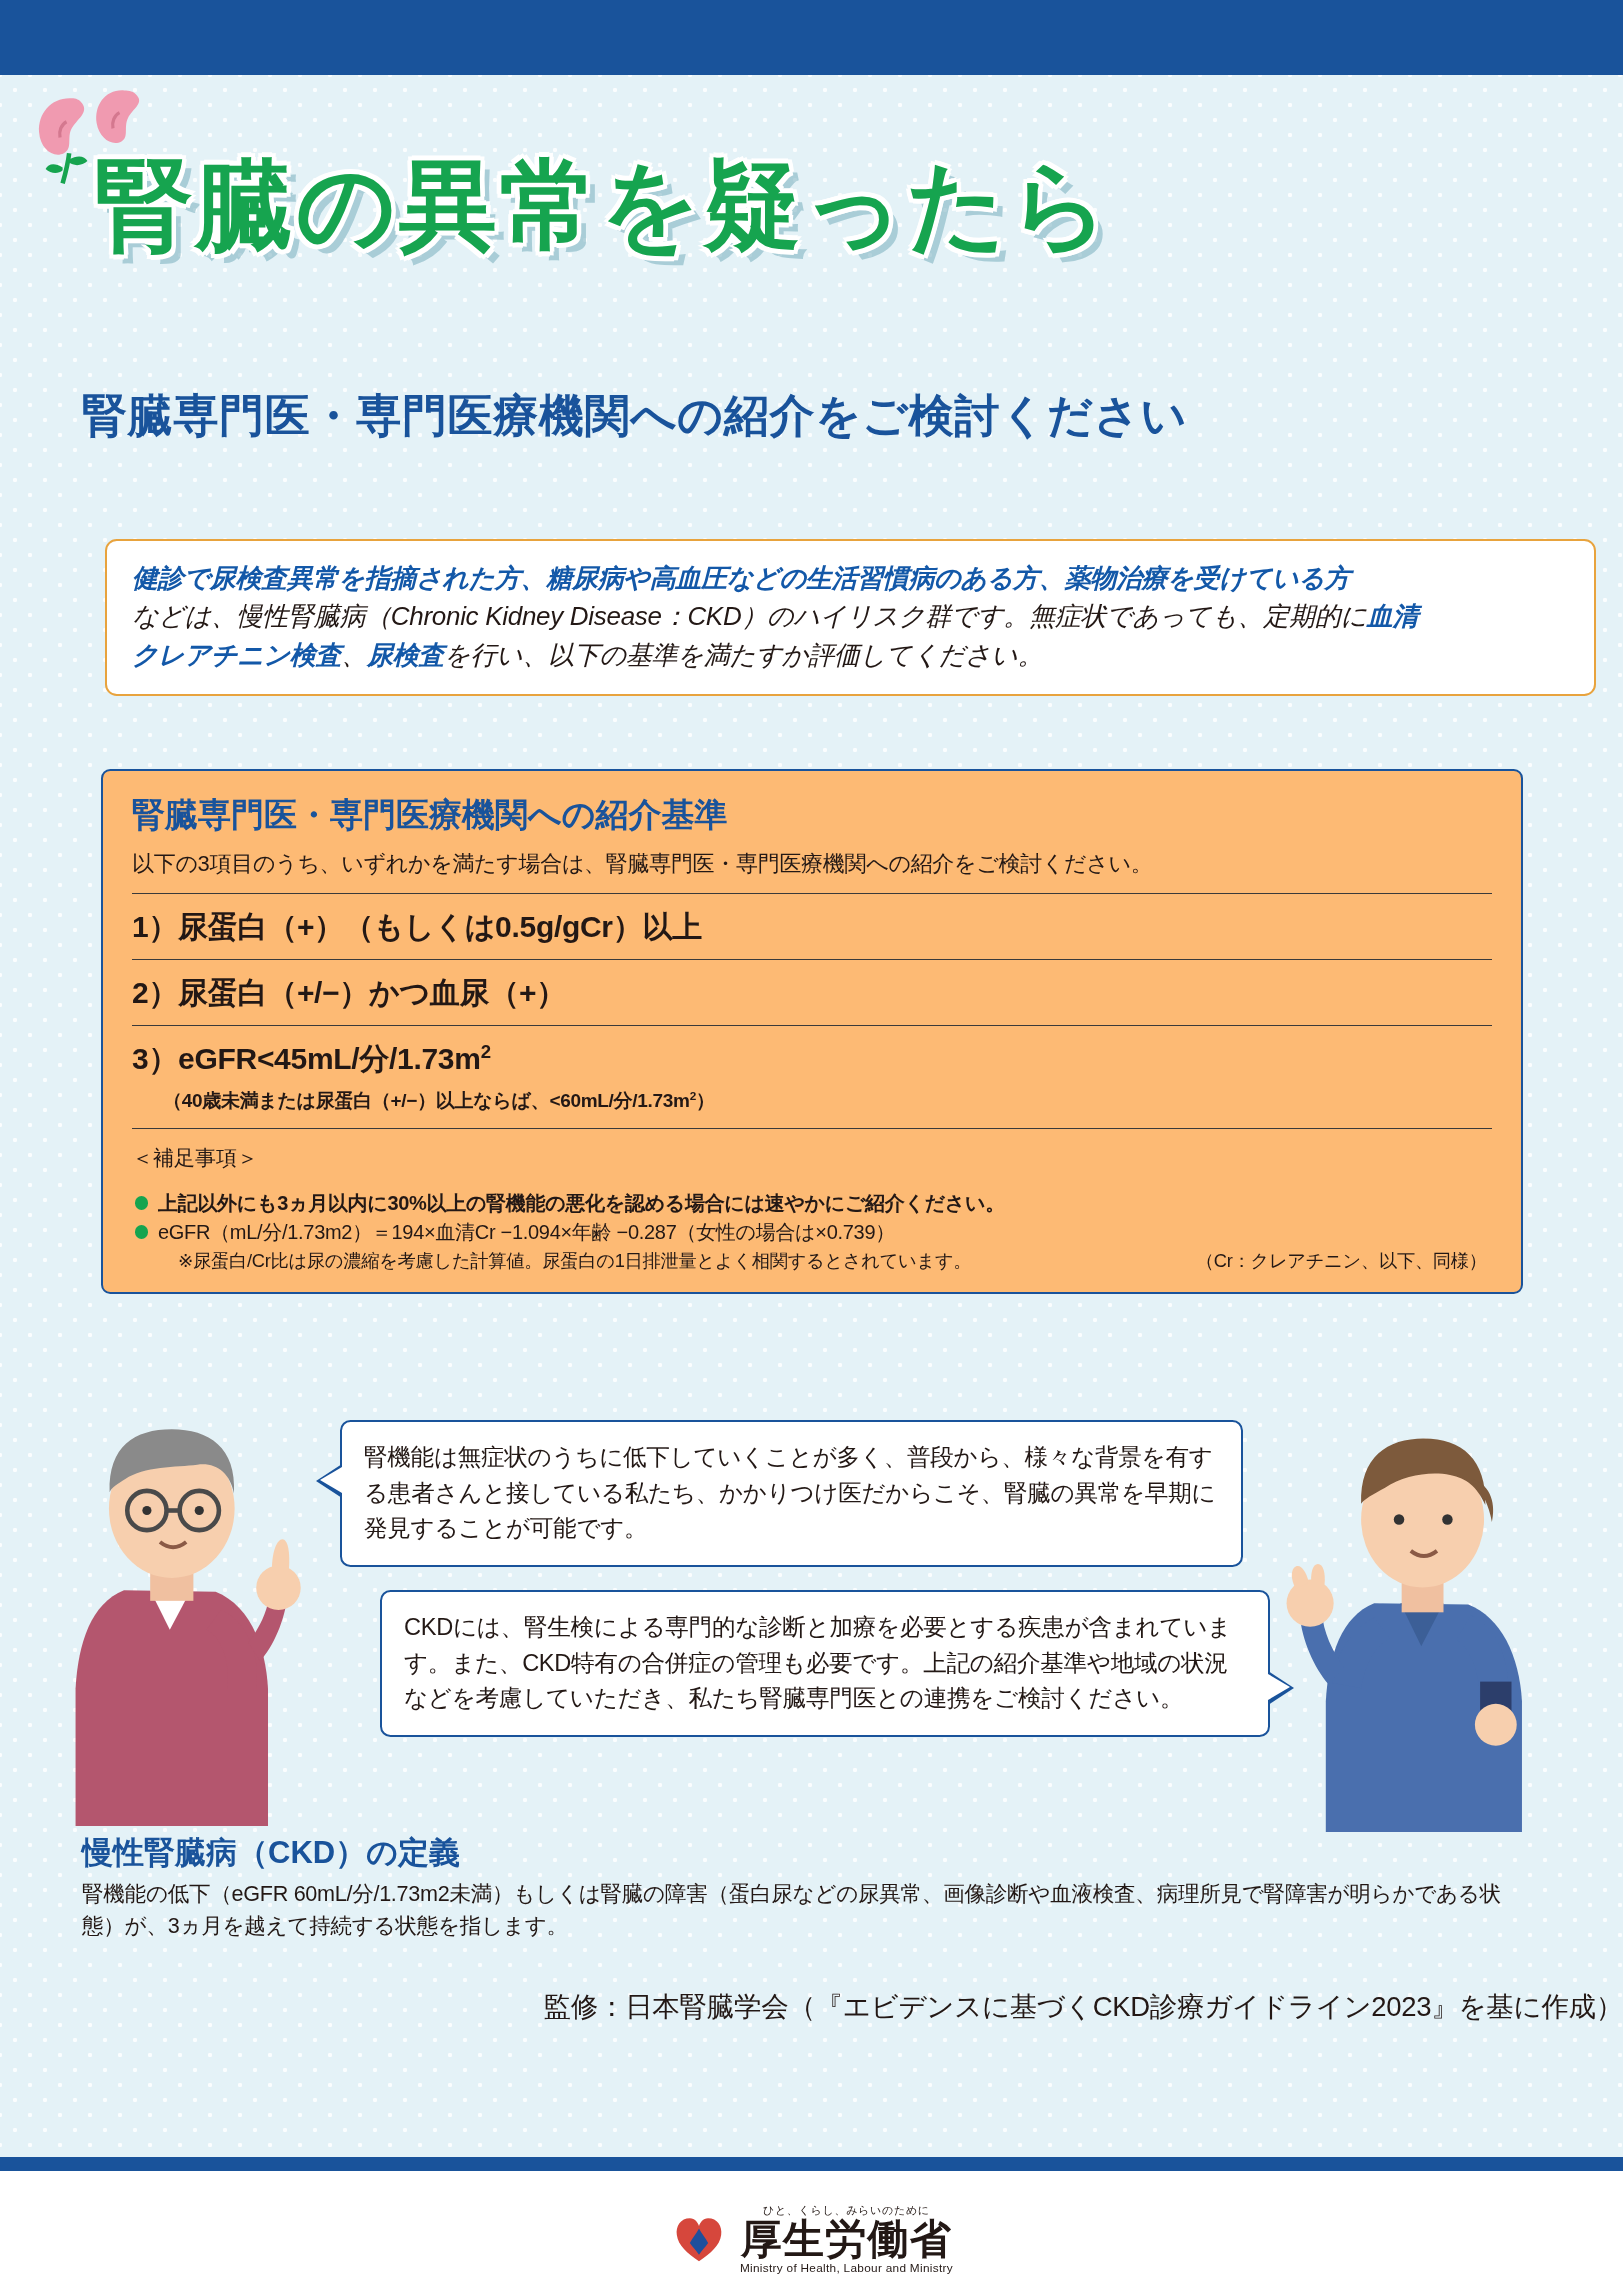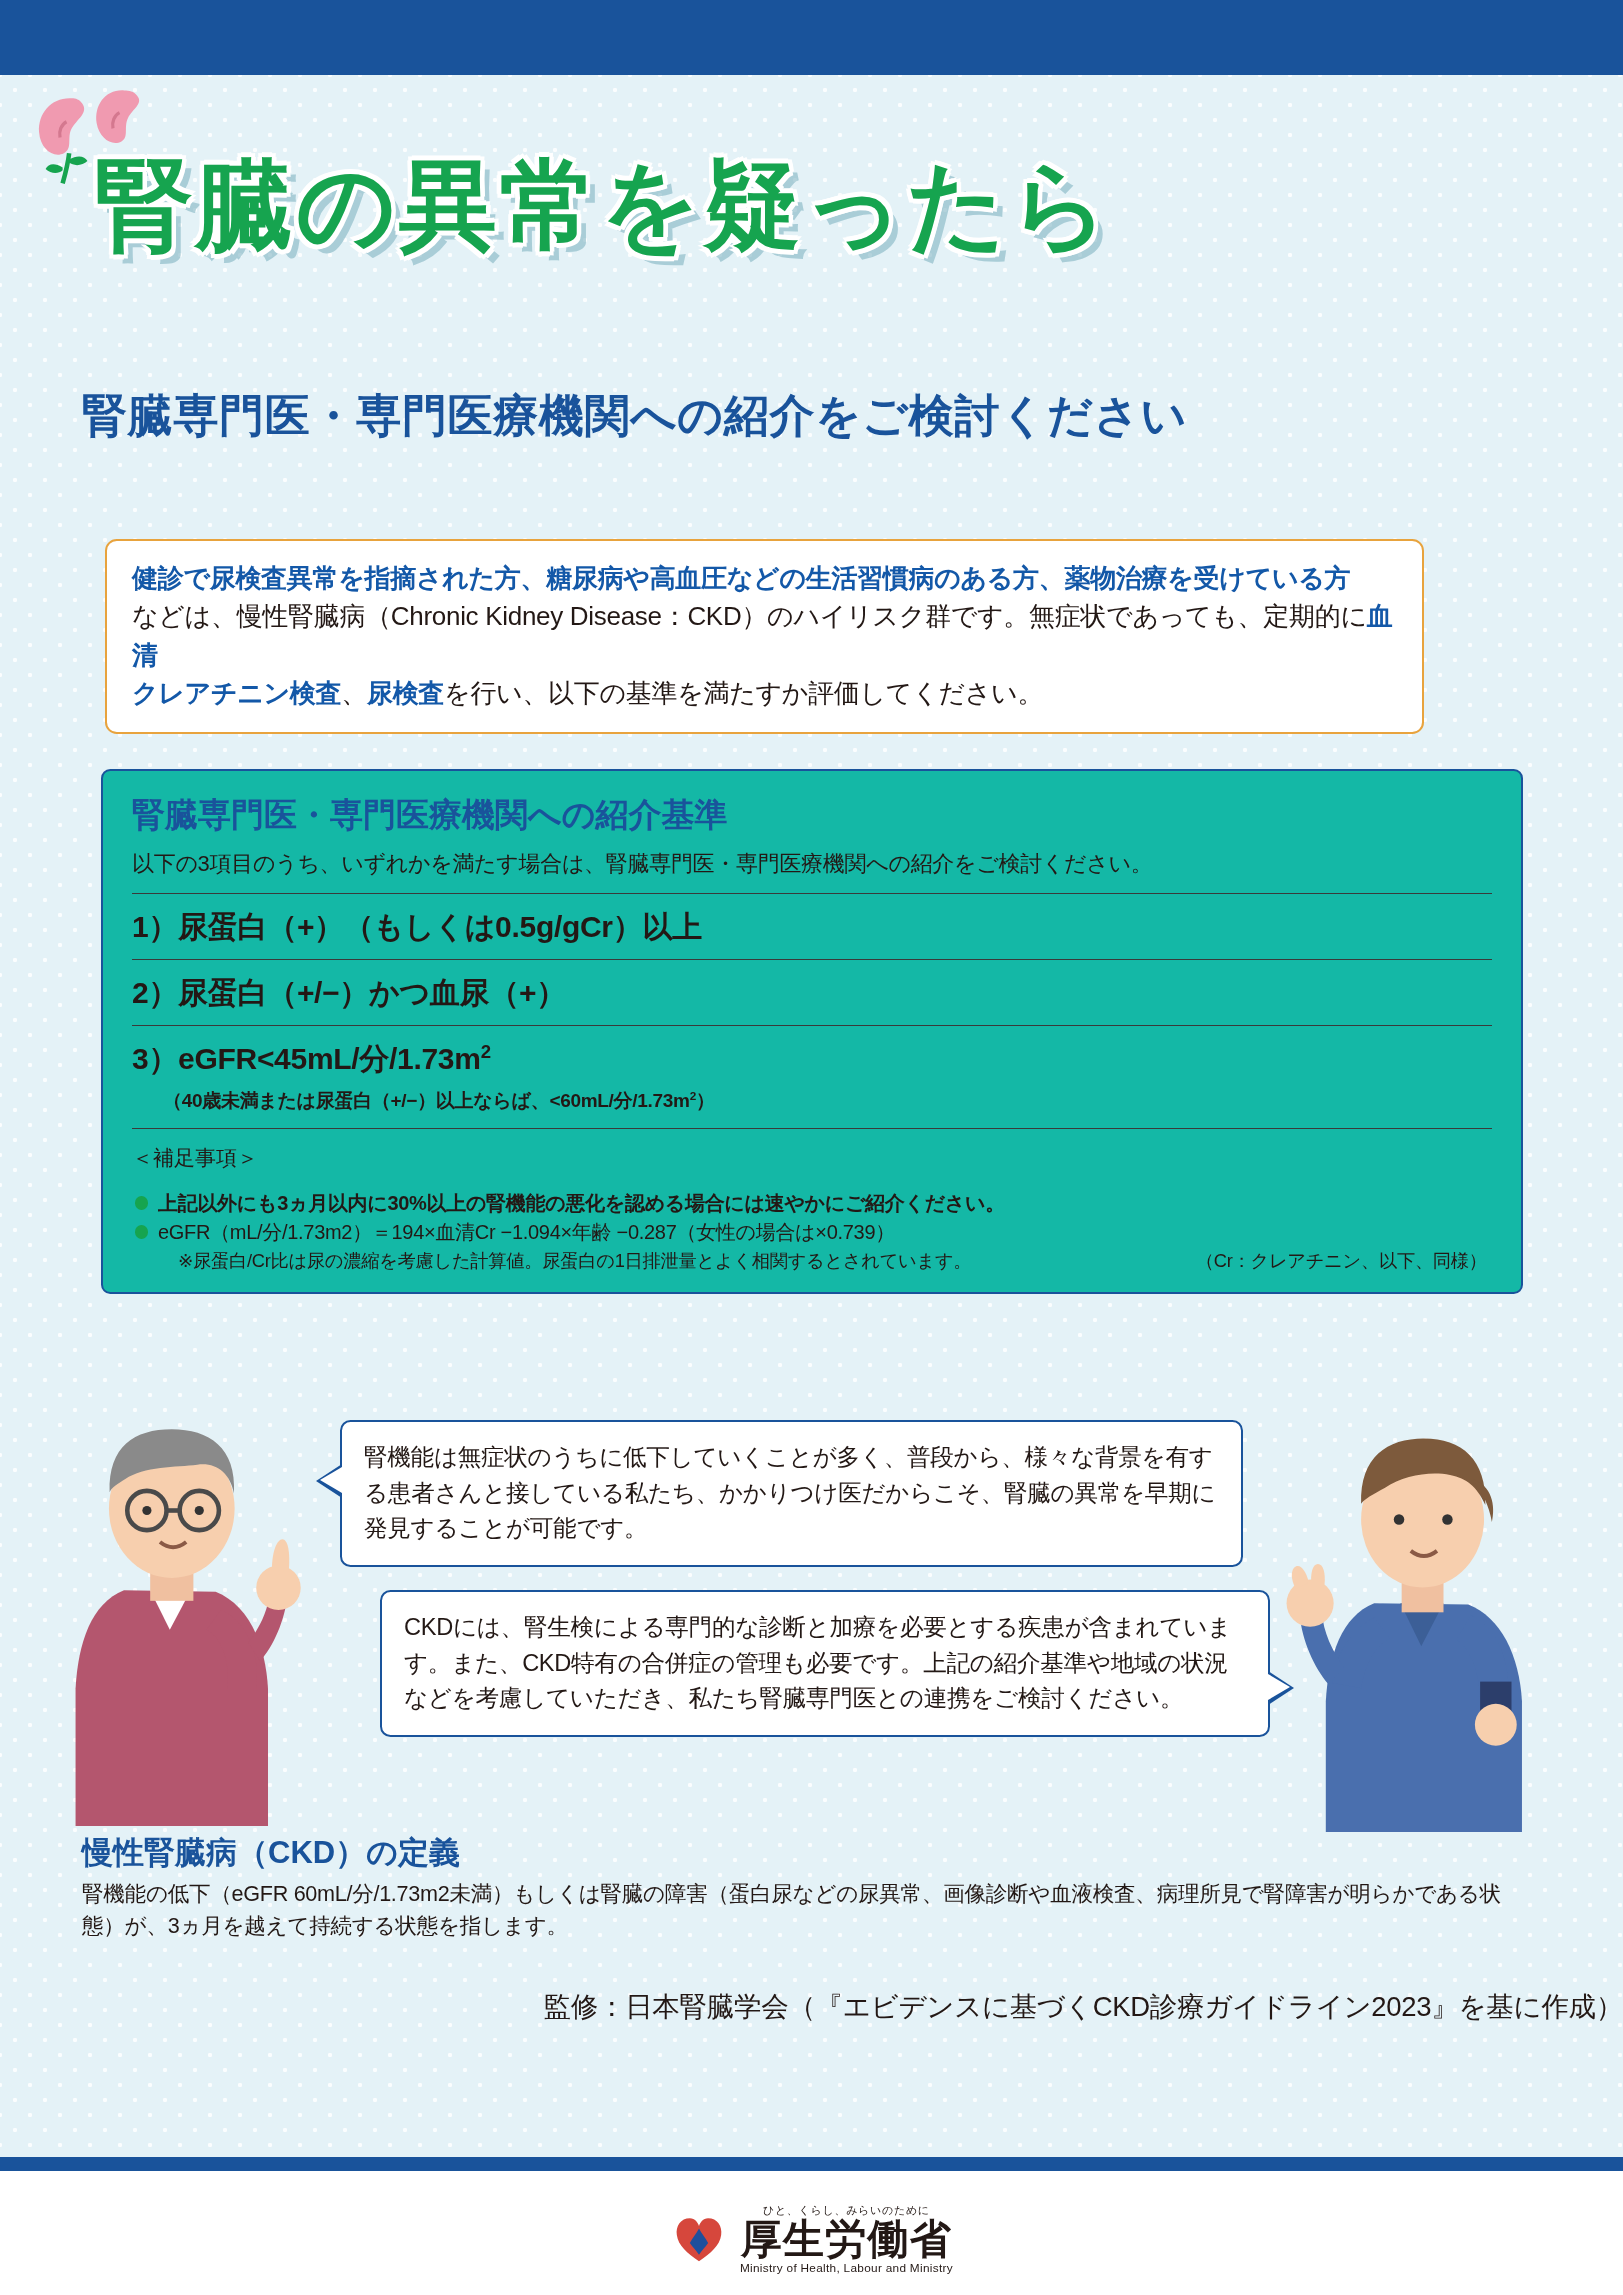--- a/index.html
+++ b/index.html
@@ -84,45 +84,46 @@
     color: #19539b;
     letter-spacing: 0.7px;
     white-space: nowrap;
   }
 
   
   .intro-box {
     position: absolute;
     left: 105px;
     top: 539px;
-    width: 1319px;
+    width: 1491px;
     box-sizing: border-box;
     background: #ffffff;
     border: 2px solid #e8a33d;
     border-radius: 11.8px;
     padding: 17.7px 25px 19.6px 25px;
+    font-style: italic;
   }
   .intro-line {
     font-size: 26px;
     line-height: 1.48;
     color: #231815;
     font-weight: 700;
     letter-spacing: -0.3px;
   }
   .intro-line .blue { color: #1358a8; }
   .intro-line .normal { font-weight: 400; }
 
   
   .criteria-box {
     position: absolute;
     left: 101px;
     top: 769px;
     width: 1422px;
     box-sizing: border-box;
-    background: #14b8a6;
+    background: #fdba74;
     border: 2px solid #19539b;
     border-radius: 9.2px;
     padding: 22px 29px 19.6px 29px;
   }
   .criteria-title {
     font-size: 33px;
     font-weight: 700;
     color: #19539b;
     letter-spacing: 0px;
     margin: 0 0 10.5px 0;

